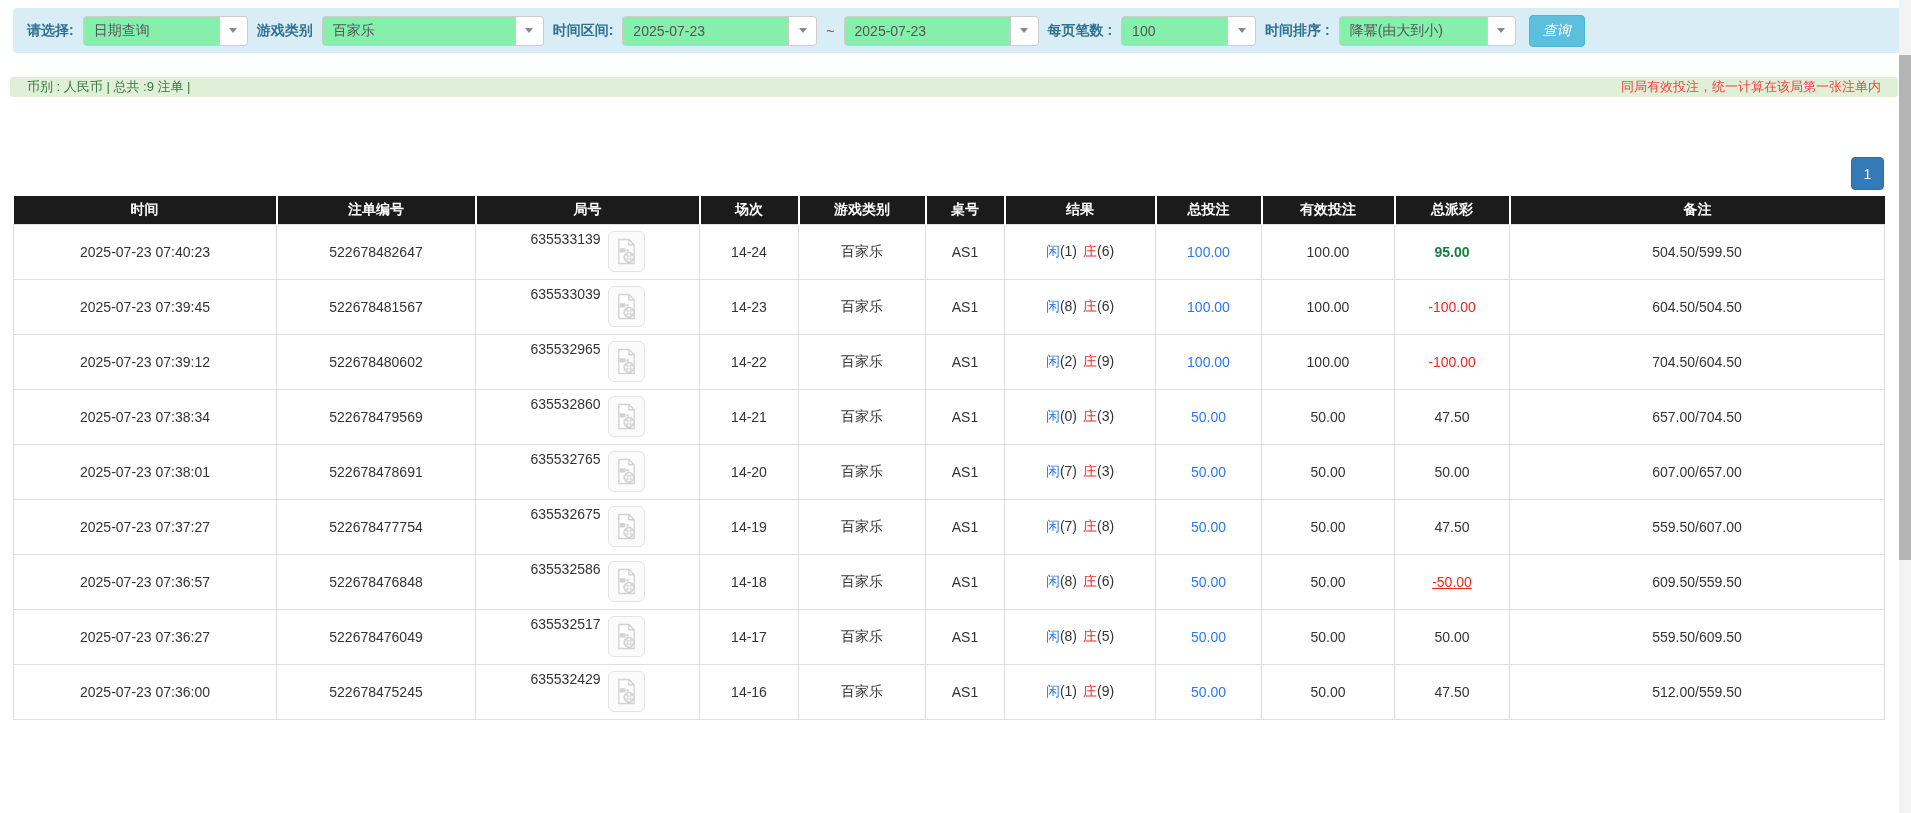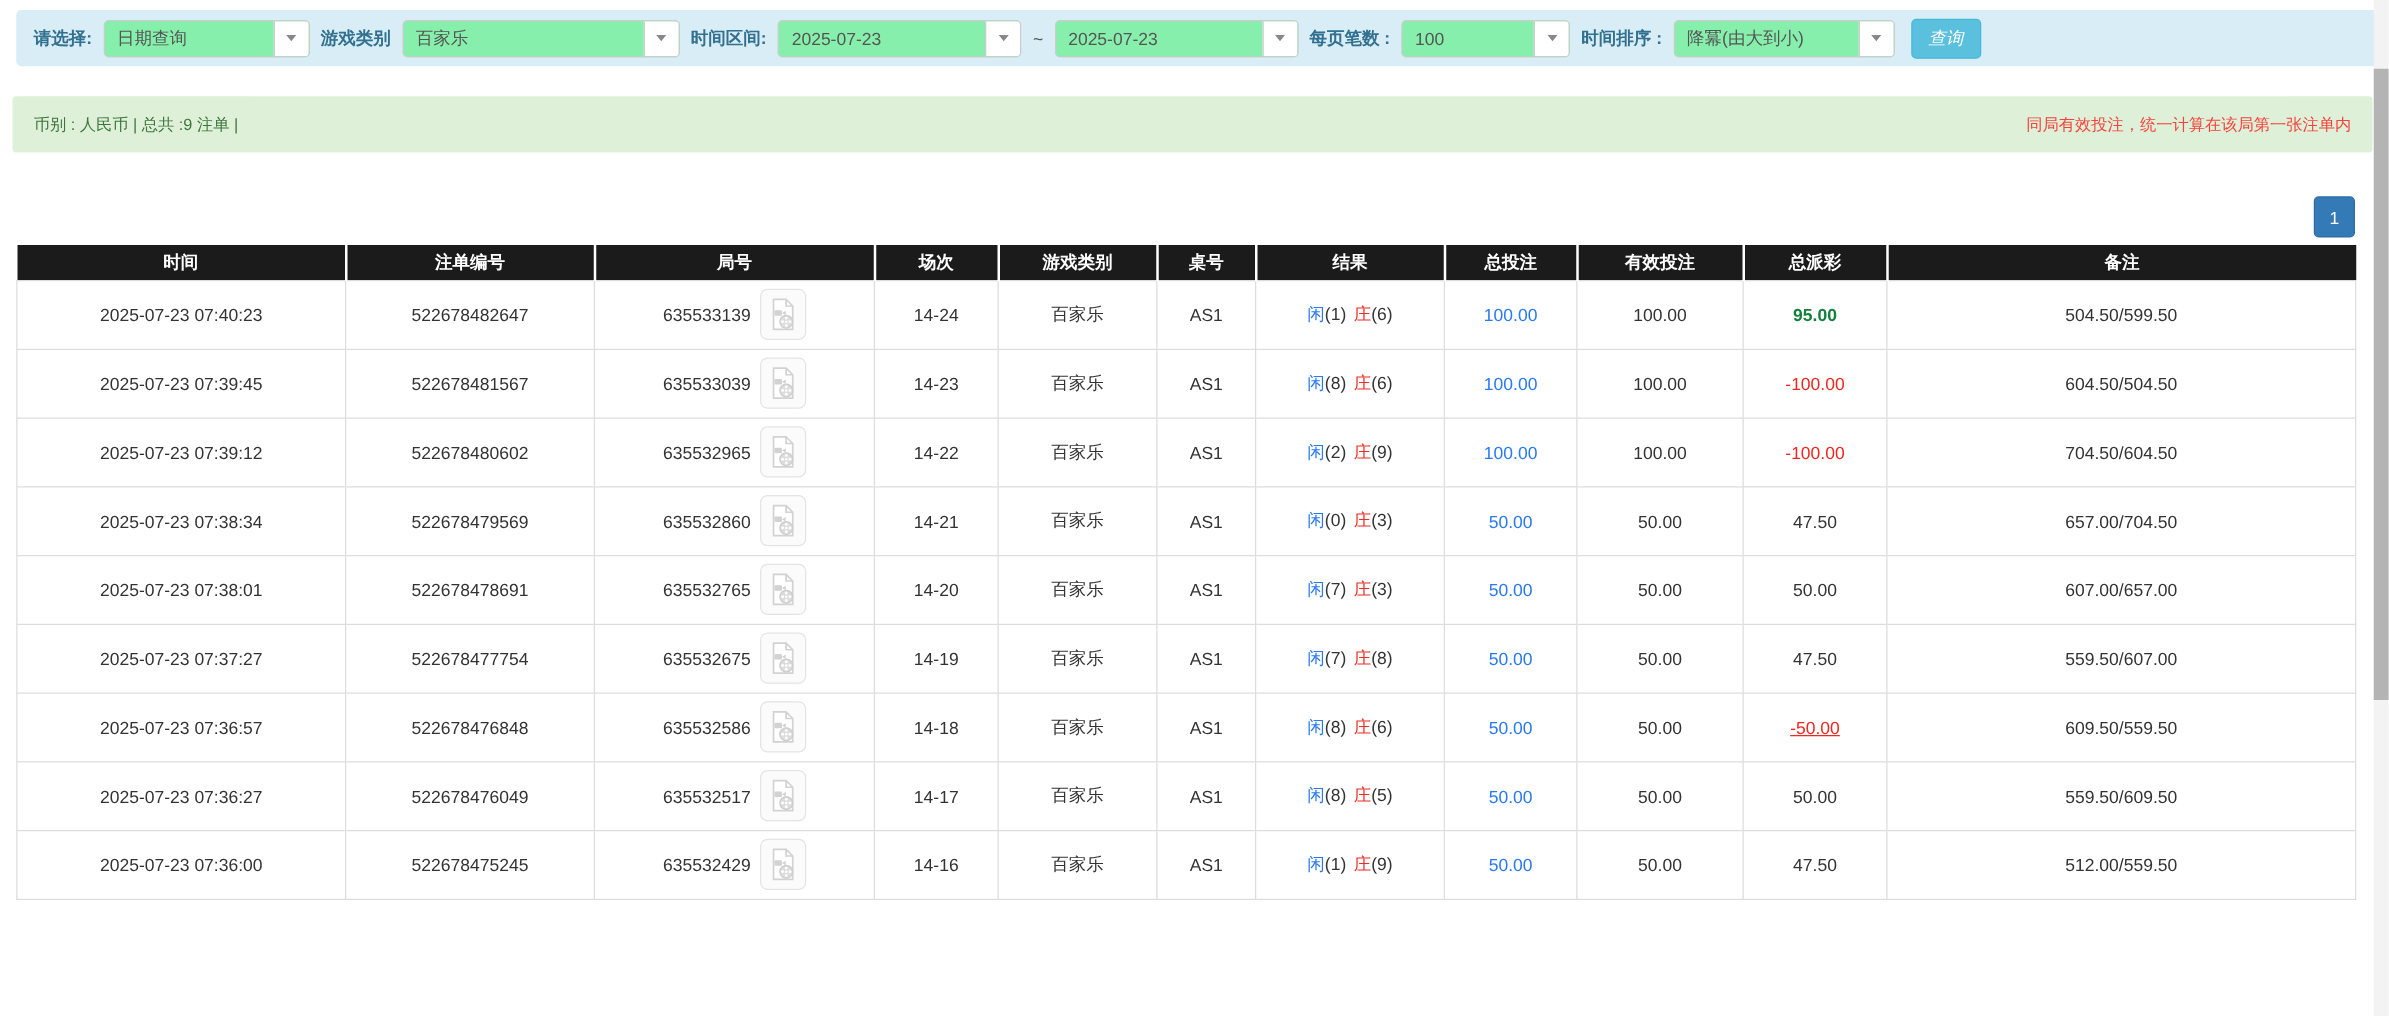--- a/index.html
+++ b/index.html
@@ -33,21 +33,21 @@
   .w-type {width:165px;} .w-game {width:222px;} .w-date {width:195px;}
   .w-size {width:135px;} .w-sort {width:177px;}
   .search-btn {
     background:#5bc0de; border:1px solid #46b8da; color:#fff;
     height:32px; padding:0 13px; border-radius:4px; font-size:14px;
     cursor:pointer; margin-left:4px;font-style:italic;
   }
 
   
   .summary-bar {
-    position:absolute; left:10px; top:77px; width:1888px; height:45px;
+    position:absolute; left:10px; top:77px; width:1888px; height:20px;
     background:#dff0d8; border-radius:3px;
     display:flex; align-items:center; justify-content:space-between;
     padding:0 17px; font-size:13px;
   }
   .summary-left  { color:#3c763d; }
   .summary-right { color:#f4433c; }
 
   
   .pagination { position:absolute; top:157px; right:27px; }
   .page-btn {
@@ -66,21 +66,21 @@
   }
   .records-table thead th:first-child { border-left:none; }
   .records-table tbody td {
     background:#fff; border:1px solid #ddd; height:55px;
     text-align:center; vertical-align:middle; padding:0 4px; color:#333;
   }
   .records-table .foot-row td {
     background:#9e9e9e; color:#fff; border:2px solid #fff;
     height:34px; text-align:center; padding:0 4px;
   }
-  .round-wrap { display:flex; align-items:center; justify-content:center; gap:7px; }
+  .round-wrap { display:flex; justify-content:center; gap:7px; }
   .video-btn {
     width:37px; height:41px; background:#fbfbfb; border:1px solid #e4e4e4;
     border-radius:6px; display:inline-flex; align-items:center; justify-content:center;
     cursor:pointer; padding:0;
   }
   .bet-link { color:#2979f2; cursor:pointer; }
   .res-label-p { color:#2979f2; }
   .res-label-b { color:#ee2e24; margin-left:6px; }
   .res-val { color:#333; }
 

